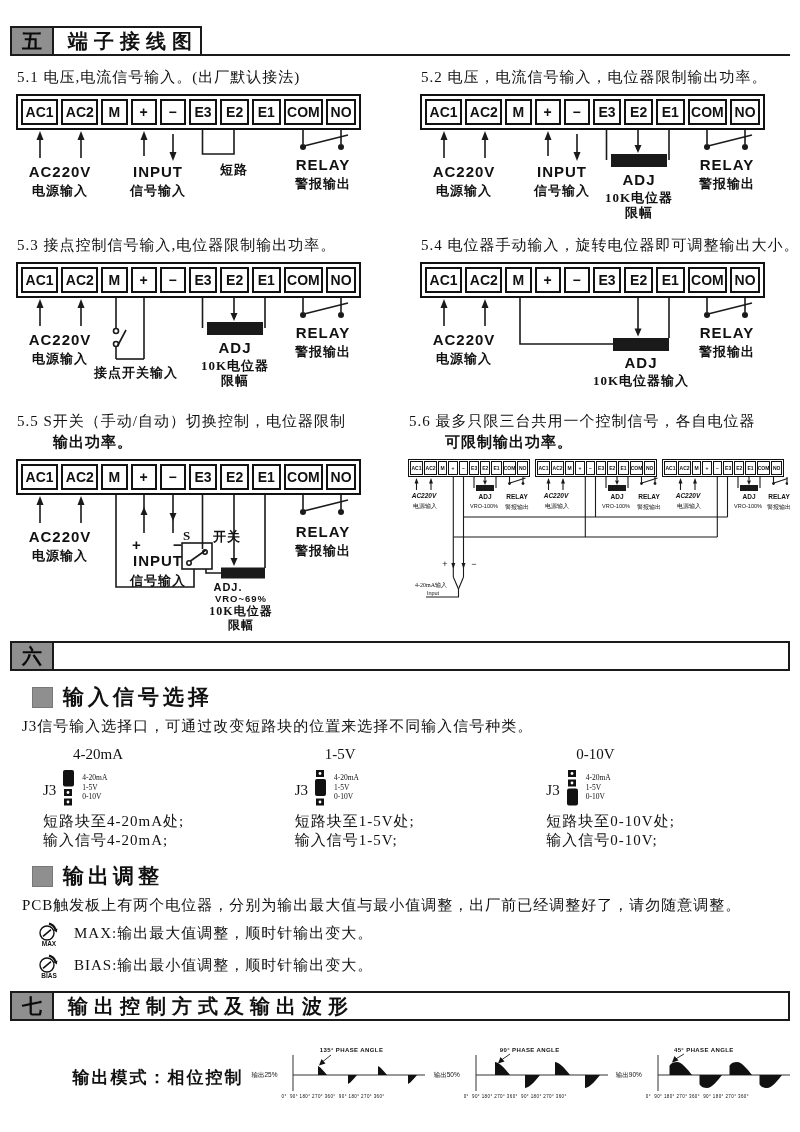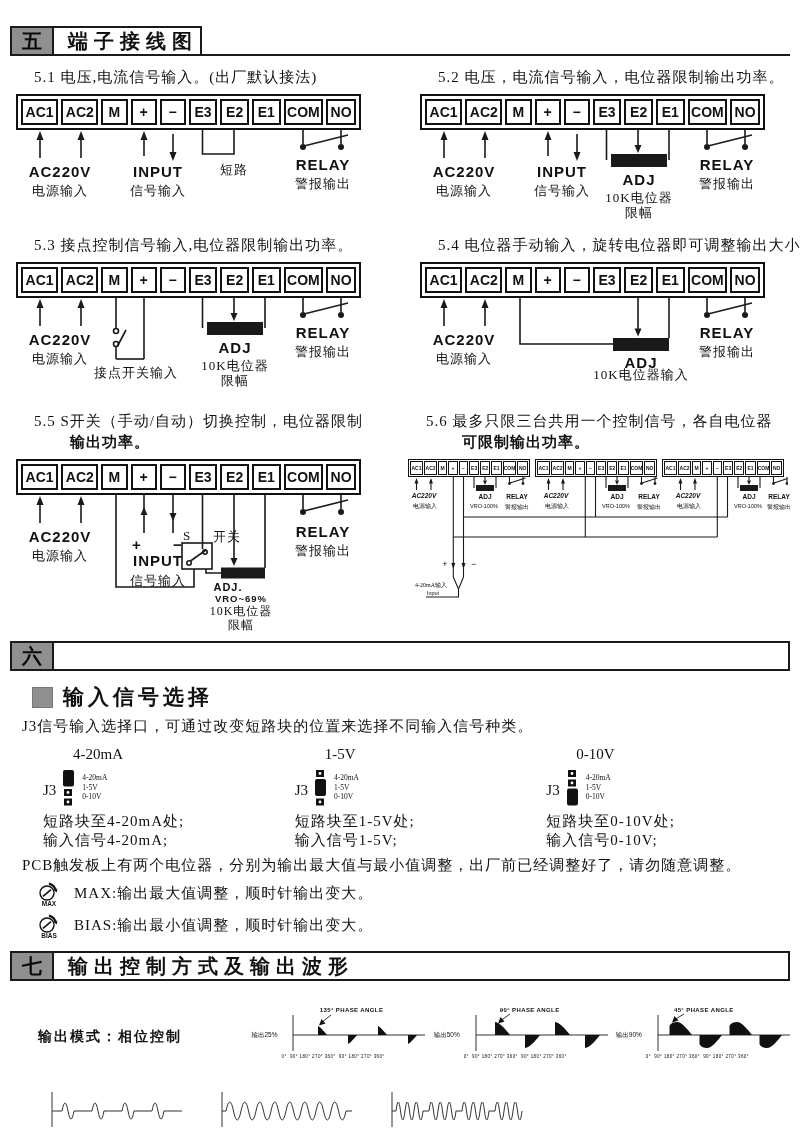--- a/index.html
+++ b/index.html
@@ -11,36 +11,36 @@
   .sec-num{width:40px;background:#8f8f8f;color:#0a0a0a;display:flex;align-items:center;justify-content:center;
            font-size:20px;font-weight:bold;border-right:2px solid #1a1a1a;}
   .sec-title{display:flex;align-items:center;padding-left:14px;font-size:20px;font-weight:bold;letter-spacing:6px;white-space:nowrap;}
   .sec5-wrap{position:relative;height:32px;}
   .sec5-wrap .sec-bar{width:192px;position:absolute;left:0;top:0;}
   .sec5-wrap .ext-line{position:absolute;left:192px;right:0;top:28px;height:2px;background:#1a1a1a;}
   
   .diagrid{display:grid;grid-template-columns:390px 390px;margin-top:8px;}
   .diag{position:relative;margin-bottom:6px;padding-left:6px;}
   .diag.col2{padding-left:20px;}
-  .diag-title{font-family:"Liberation Serif",serif;font-size:15px;letter-spacing:1px;margin:2px 0 7px 18px;white-space:nowrap;}
+  .diag-title{font-family:"Liberation Serif",serif;font-size:15px;letter-spacing:1px;margin:2px 0 7px 1px;white-space:nowrap;}
   .diag-title.l2{margin-top:0;padding-left:36px;font-weight:bold;}
   .diag-title.tight{margin-bottom:2px;}
   
   .tstrip{display:flex;border:2px solid #111;padding:3px;gap:3px;background:#fff;width:345px;height:36px;box-sizing:border-box;}
   .tcell{border:2px solid #111;display:flex;align-items:center;justify-content:center;
          font-weight:bold;font-size:14px;box-sizing:border-box;background:#fff;}
   .w0,.w1{flex:1.35;} .w2,.w3,.w4{flex:0.9;} .w5,.w6,.w7{flex:1.0;} .w8{flex:1.45;} .w9{flex:1.05;}
   .tstrip.mini{width:122px;height:18px;padding:1px;gap:1px;border-width:1.5px;}
   .tstrip.mini .tcell{border-width:1px;font-size:5px;letter-spacing:0;}
   
   .wires{position:relative;width:345px;}
   .wsvg{position:absolute;left:0;top:0;}
   .lab{position:absolute;transform:translateX(-50%);white-space:nowrap;text-align:center;color:#111;}
   .big{font-weight:bold;font-size:15px;letter-spacing:1px;}
-  .cn{font-family:"Liberation Serif",serif;font-size:13px;letter-spacing:1px;}
+  .cn{font-family:"Liberation Serif",serif;font-size:13px;letter-spacing:1px;font-weight:bold;}
   .m-ac{font-size:6.5px;font-weight:bold;font-style:italic;}
   .m-b{font-size:6.5px;font-weight:bold;}
   .m-cn{font-size:6px;font-family:"Liberation Serif",serif;}
   .m-t{font-size:5.5px;}
   
   .subhead{display:flex;align-items:center;gap:10px;margin:12px 0 4px 22px;}
   .subhead .sq{width:19px;height:19px;background:#8f8f8f;border:1px solid #777;}
   .subhead .txt{font-size:21px;font-weight:bold;letter-spacing:4px;}
   .desc{font-family:"Liberation Serif",serif;font-size:15px;letter-spacing:1px;margin:6px 0 0 12px;}
   .options{display:flex;margin-top:10px;margin-left:25px;}
@@ -50,21 +50,21 @@
   .j3lbl{font-family:"Liberation Serif",serif;font-size:15px;margin-top:12px;}
   .pinlabels{position:relative;width:60px;height:37px;}
   .pinlabels div{position:absolute;left:0;font-size:7.5px;font-family:"Liberation Serif",serif;white-space:nowrap;}
   .opt-note{font-family:"Liberation Serif",serif;font-size:15px;letter-spacing:1px;margin-left:8px;line-height:19px;}
   .knobrow{display:flex;align-items:center;gap:12px;margin:5px 0 2px 26px;}
   .knob{display:flex;flex-direction:column;align-items:center;width:26px;}
   .knob .klbl{font-size:6.5px;font-weight:bold;margin-top:-2px;}
   .knobtext{font-family:"Liberation Serif",serif;font-size:15px;letter-spacing:1px;}
   
   .wfrow{display:flex;align-items:center;gap:8px;}
-  .mode{font-size:14px;font-weight:bold;letter-spacing:2px;margin-left:28px;white-space:nowrap;}
+  .mode{font-size:17px;font-weight:bold;letter-spacing:2px;margin-left:28px;white-space:nowrap;text-align:right;}
   .mode.m1{width:210px;}
   .wf{position:relative;height:60px;}
   .wf.ph{width:178px;}
   .wf.zc{width:162px;}
   .wf-out{position:absolute;font-size:6.5px;left:0;white-space:nowrap;}
   .wf-ang{position:absolute;font-size:6px;font-weight:bold;letter-spacing:.4px;transform:translateX(-50%);white-space:nowrap;}
   .wf-ticks{position:absolute;font-size:4.5px;letter-spacing:.4px;white-space:pre;}
 </style>
 </head>
 <body>
@@ -261,21 +261,21 @@
               <polygon points="65,1 61.5,10 68.5,10"></polygon>
             <rect x="193" y="40" width="56" height="13"></rect>
             <polygon points="218,38.5 214.5,30.5 221.5,30.5"></polygon>
             <circle cx="287" cy="17" r="3"></circle>
               <circle cx="325" cy="17" r="3"></circle>
           </g>
         </svg>
         <div class="lab big" style="left:44px;top:33px">AC220V</div>
         <div class="lab cn" style="left:44px;top:52px">电源输入</div>
         <div class="lab big" style="left:221px;top:56px">ADJ</div>
-        <div class="lab cn" style="left:221px;top:68px">10K电位器输入</div>
+        <div class="lab cn" style="left:221px;top:74px">10K电位器输入</div>
         <div class="lab big" style="left:307px;top:26px">RELAY</div>
         <div class="lab cn" style="left:307px;top:45px">警报输出</div>
       </div>
     </div>
 
     <div class="diag">
       <div class="diag-title tight">5.5 S开关（手动/自动）切换控制，电位器限制</div>
       <div class="diag-title l2">输出功率。</div>
       <div class="tstrip">
           <div class="tcell w0">AC1</div>
@@ -538,20 +538,24 @@
           <div style="top:3px">4-20mA</div>
           <div style="top:13px">1-5V</div>
           <div style="top:22px">0-10V</div>
         </div>
       </div>
       <div class="opt-note">短路块至0-10V处;</div>
       <div class="opt-note">输入信号0-10V;</div>
     </div>
   </div>
 
+  <div class="subhead">
+    <div class="sq"></div>
+    <div class="txt">输出调整</div>
+  </div>
   <div class="desc">PCB触发板上有两个电位器，分别为输出最大值与最小值调整，出厂前已经调整好了，请勿随意调整。</div>
 
   <div class="knobrow">
     <div class="knob">
       <svg width="22" height="22" viewBox="0 0 22 22">
         <circle cx="9" cy="13" r="7" fill="#fff" stroke="#111" stroke-width="1.4"></circle>
         <line x1="5" y1="16.4" x2="13" y2="9.6" stroke="#111" stroke-width="1.6"></line>
         <path d="M 11,3.6 A 9 9 0 0 1 17.4,9.6" fill="none" stroke="#111" stroke-width="2.2"></path>
         <polygon points="18.8,12.6 15.4,9.9 19.4,8.6" fill="#111"></polygon>
       </svg>

